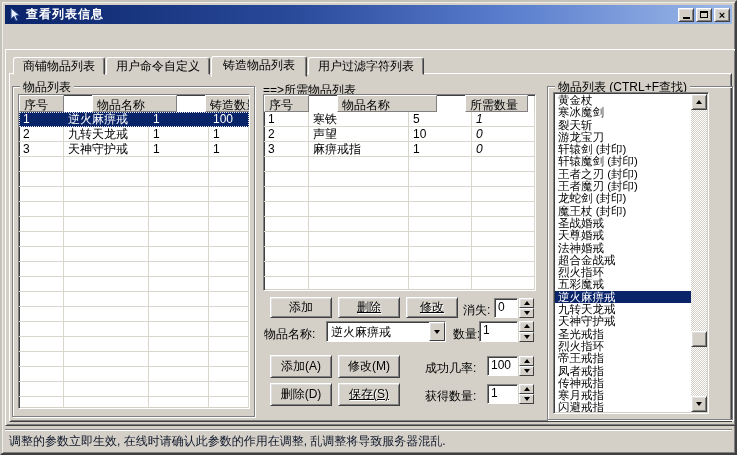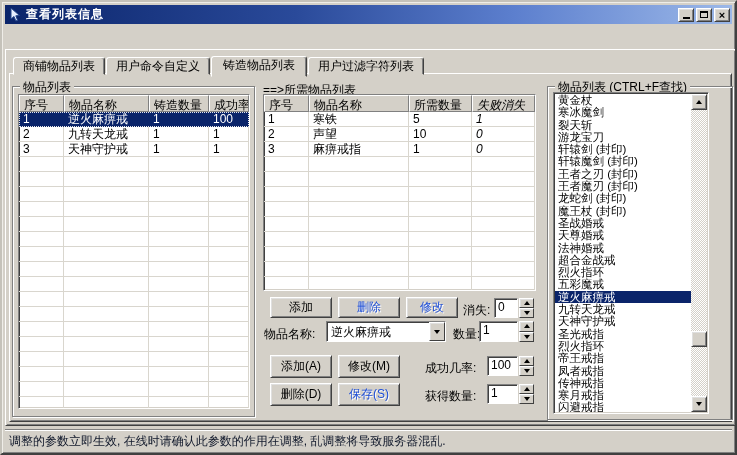--- a/index.html
+++ b/index.html
@@ -67,21 +67,21 @@
 
   
   .sunken{
     border:1px solid; border-color:#808080 #fff #fff #808080;
     box-shadow: inset 1px 1px 0 #404040, inset -1px -1px 0 #d4d0c8;
     background:#fff;
   }
   .grid{ position:absolute; overflow:hidden; }
   #left-grid{ left:16px; top:92px; width:232px; height:315px; }
   #req-grid{ left:261px; top:92px; width:273px; height:197px; }
-  .ghrow{ display:flex; }
+  .ghrow{ display:flex;gap:28px; }
   .gh{
     background:#d4d0c8; border:1px solid; border-color:#fff #808080 #808080 #fff;
     padding:1px 4px 0; height:17px; flex:0 0 auto; white-space:nowrap; overflow:hidden;
   }
   .grow{ display:flex; height:15px; }
   .gcell{
     flex:0 0 auto; border-right:1px solid #d9d6ce; border-bottom:1px solid #d9d6ce;
     padding:0 4px; line-height:14px; white-space:nowrap; overflow:hidden; height:15px;
   }
   .grow.sel{ background:#0a246a; color:#fff; outline:1px dotted #e8e8e8; outline-offset:-1px; }
@@ -91,21 +91,21 @@
   #req-grid .c0{ width:45px; } #req-grid .c1{ width:100px; }
   #req-grid .c2{ width:63px; } #req-grid .c3{ width:55px; flex:1;font-style:italic; }
 
   
   .btn{
     position:absolute; background:#d4d0c8;
     border:1px solid; border-color:#fff #404040 #404040 #fff;
     box-shadow: inset 1px 1px 0 #dfdfdf, inset -1px -1px 0 #808080;
     display:flex; align-items:center; justify-content:center; cursor:default; white-space:nowrap;
   }
-  .btn.disabled{ color:#1d4ed8; text-shadow:1px 1px 0 #fff; }
+  .btn.disabled{ color:#000000; text-shadow:1px 1px 0 #fff;text-decoration:underline; }
 
   
   .lbl{ position:absolute; white-space:nowrap; }
   .spin{ position:absolute; display:flex; }
   .spin .val{
     flex:1; background:#fff; padding:1px 3px 0;
     border:1px solid; border-color:#808080 #fff #fff #808080;
     box-shadow: inset 1px 1px 0 #404040; overflow:hidden;
   }
   .arrows{ width:15px; display:flex; flex-direction:column; margin-left:1px; }

